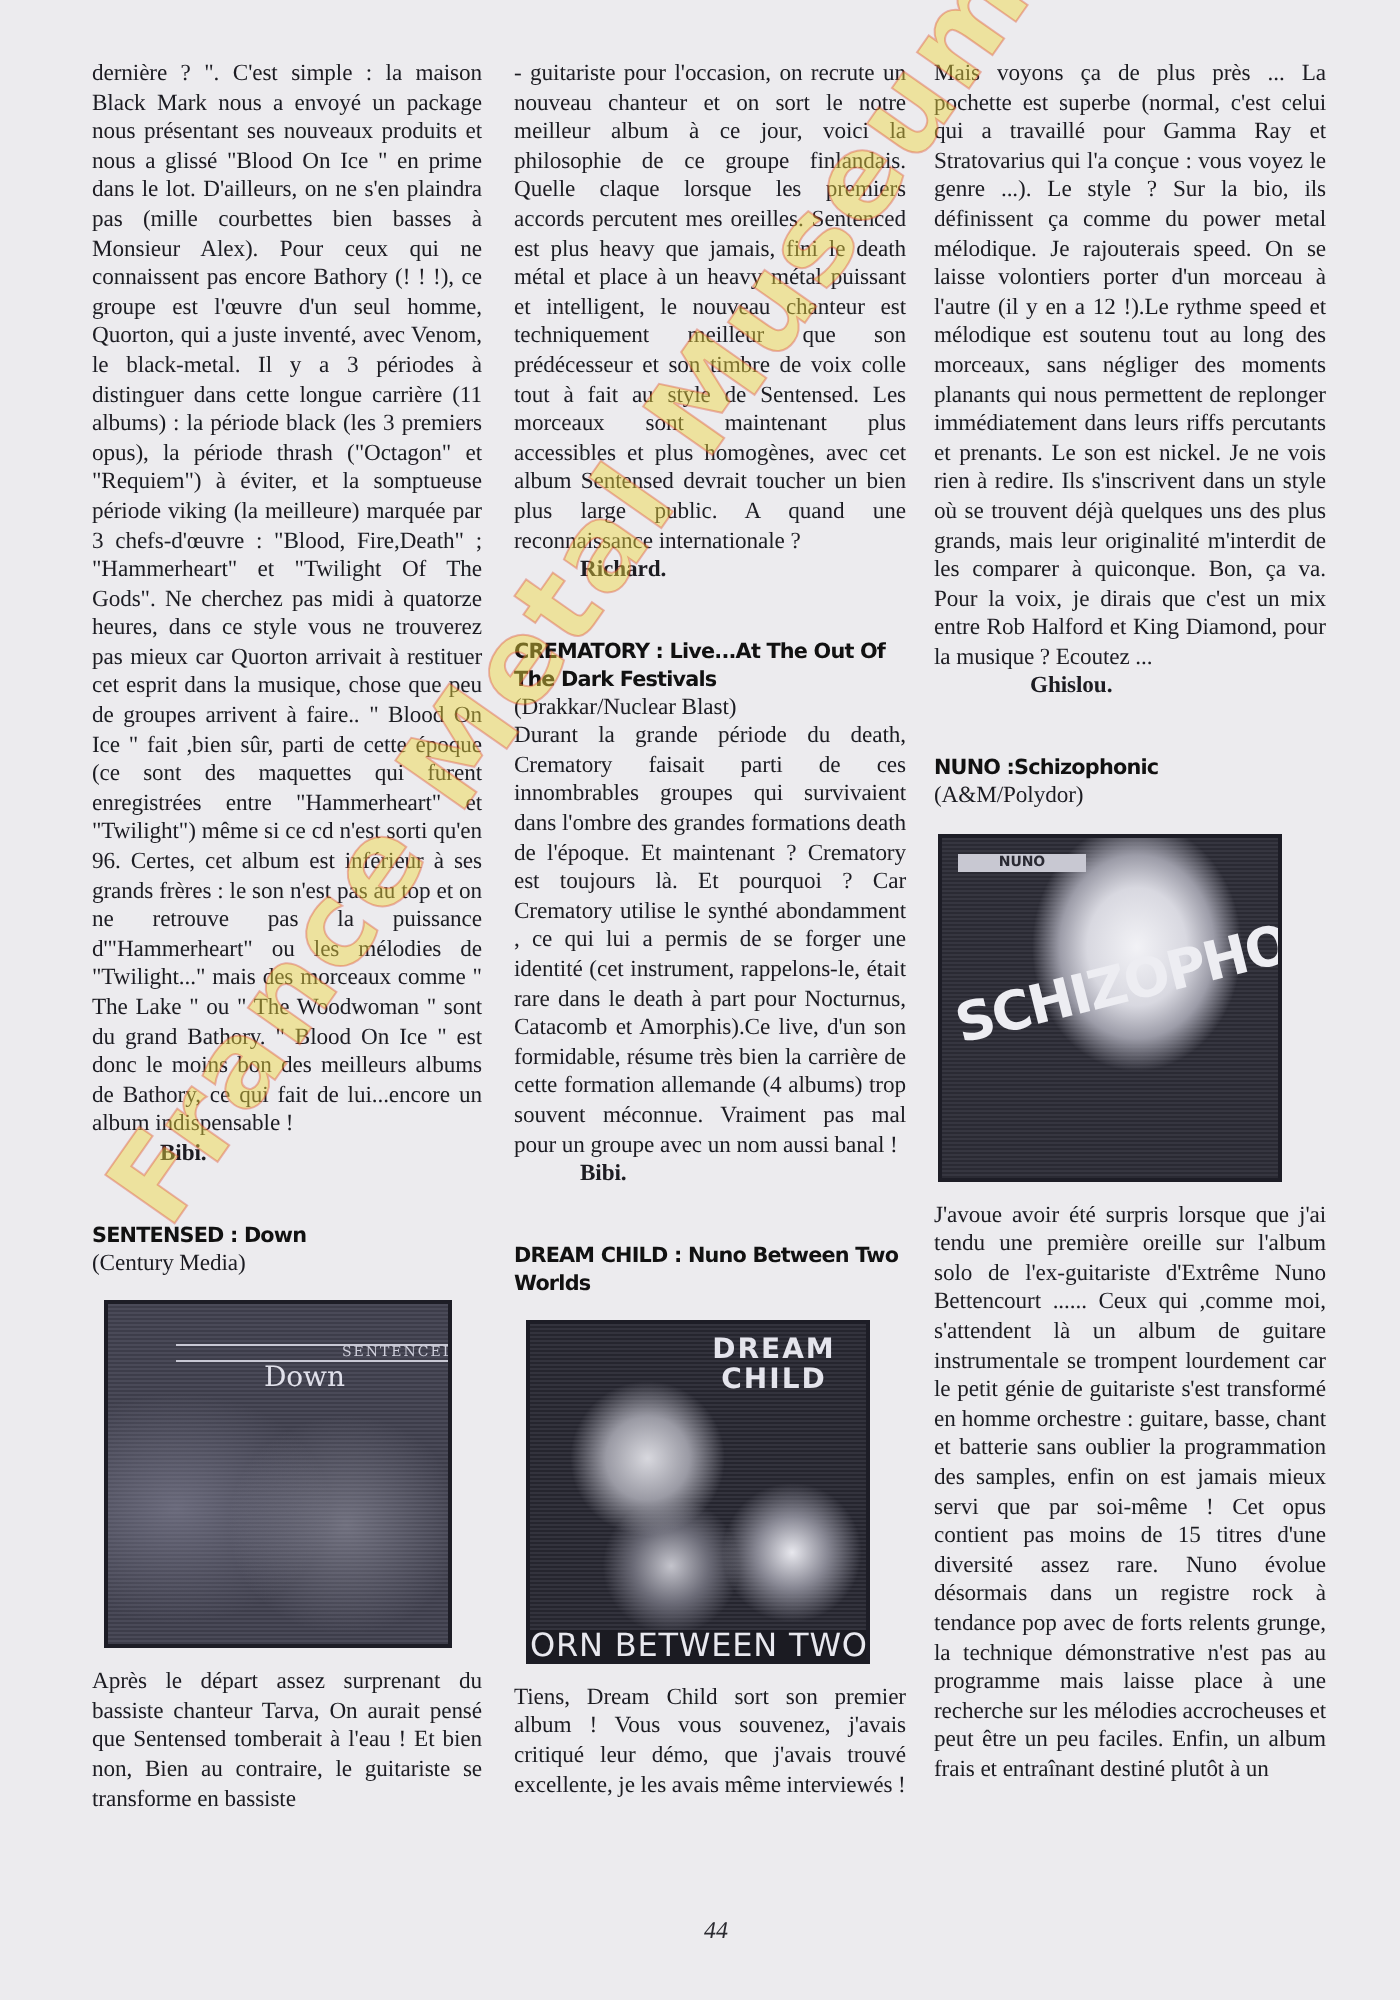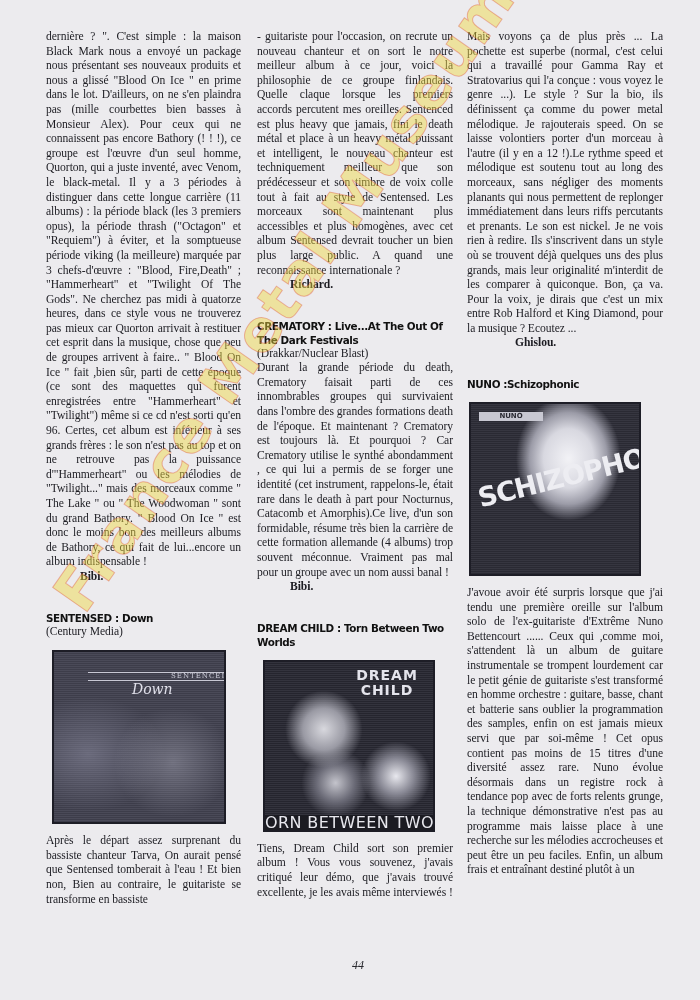--- a/index.html
+++ b/index.html
@@ -40,21 +40,21 @@
       repeating-linear-gradient(0deg, #3d3d4a 0px, #3d3d4a 1px, #4a4a58 1px, #4a4a58 2px);
   }
   .cover-sentensed .band {
     position: absolute; left: 34px; top: 20px; width: 140px; height: 7px;
     border-top: 1px solid #c8c8d4; border-bottom: 1px solid #c8c8d4;
     font-family: "DejaVu Serif", serif; font-size: 7px; line-height: 7px;
     color: #d0d0dc; letter-spacing: 1px; text-align: right; overflow: hidden;
   }
   .cover-sentensed .script {
     position: absolute; left: 78px; top: 30px;
-    font-family: "DejaVu Serif", serif; font-style: italic;
+    font-family: "DejaVu Serif", serif; 
     font-size: 14px; color: #e0e0ea;
   }
   .cover-dream {
     width: 168px; height: 168px; margin-left: 6px;
     background:
       radial-gradient(circle at 35% 40%, #d8d8de 0%, #9a9aa4 14%, rgba(0,0,0,0) 26%),
       radial-gradient(circle at 78% 68%, #e8e8ee 0%, #8a8a96 10%, rgba(0,0,0,0) 20%),
       radial-gradient(circle at 42% 72%, #c4c4cc 0%, #6c6c78 12%, rgba(0,0,0,0) 22%),
       repeating-linear-gradient(0deg, #25252e 0px, #25252e 1px, #33333d 1px, #33333d 2px);
   }
@@ -124,33 +124,34 @@
 
   <div class="col col-mid">
     <p>- guitariste pour l'occasion, on recrute un nouveau chanteur et on sort le notre meilleur album à ce jour, voici la philosophie de ce groupe finlandais. Quelle claque lorsque les premiers accords percutent mes oreilles. Sentenced est plus heavy que jamais, fini le death métal et place à un heavy métal puissant et intelligent, le nouveau chanteur est techniquement meilleur que son prédécesseur et son timbre de voix colle tout à fait au style de Sentensed. Les morceaux sont maintenant plus accessibles et plus homogènes, avec cet album Sentensed devrait toucher un bien plus large public. A quand une reconnaissance internationale ?</p>
     <p class="sig mid">Richard.</p>
 
     <div class="review-title">CREMATORY : Live...At The Out Of The Dark Festivals</div>
     <p class="label">(Drakkar/Nuclear Blast)</p>
     <p>Durant la grande période du death, Crematory faisait parti de ces innombrables groupes qui survivaient dans l'ombre des grandes formations death de l'époque. Et maintenant ? Crematory est toujours là. Et pourquoi ? Car Crematory utilise le synthé abondamment , ce qui lui a permis de se forger une identité (cet instrument, rappelons-le, était rare dans le death à part pour Nocturnus, Catacomb et Amorphis).Ce live, d'un son formidable, résume très bien la carrière de cette formation allemande (4 albums) trop souvent méconnue. Vraiment pas mal pour un groupe avec un nom aussi banal !</p>
     <p class="sig mid">Bibi.</p>
 
-    <div class="review-title">DREAM CHILD : Torn Between Two Worlds</div>
+    <div class="review-title">DREAM CHILD : Nuno Between Two Worlds</div>
     <div class="cover cover-dream">
       <div class="logo">DREAM CHILD</div>
       <div class="strip">ORN BETWEEN TWO WORLI</div>
     </div>
     <p>Tiens, Dream Child sort son premier album ! Vous vous souvenez, j'avais critiqué leur démo, que j'avais trouvé excellente, je les avais même interviewés !</p>
   </div>
 
   <div class="col col-right">
     <p>Mais voyons ça de plus près ... La pochette est superbe (normal, c'est celui qui a travaillé pour Gamma Ray et Stratovarius qui l'a conçue : vous voyez le genre ...). Le style ? Sur la bio, ils définissent ça comme du power metal mélodique. Je rajouterais speed. On se laisse volontiers porter d'un morceau à l'autre (il y en a 12 !).Le rythme speed et mélodique est soutenu tout au long des morceaux, sans négliger des moments planants qui nous permettent de replonger immédiatement dans leurs riffs percutants et prenants. Le son est nickel. Je ne vois rien à redire. Ils s'inscrivent dans un style où se trouvent déjà quelques uns des plus grands, mais leur originalité m'interdit de les comparer à quiconque. Bon, ça va. Pour la voix, je dirais que c'est un mix entre Rob Halford et King Diamond, pour la musique ? Ecoutez ...</p>
     <p class="sig right">Ghislou.</p>
 
     <div class="review-title">NUNO :Schizophonic</div>
+    <p class="label">(A&amp;M/Polydor)</p>
     <div class="cover cover-nuno">
       <div class="tag">NUNO</div>
       <div class="big">SCHIZOPHONIC</div>
     </div>
     <p>J'avoue avoir été surpris lorsque que j'ai tendu une première oreille sur l'album solo de l'ex-guitariste d'Extrême Nuno Bettencourt ...... Ceux qui ,comme moi, s'attendent là un album de guitare instrumentale se trompent lourdement car le petit génie de guitariste s'est transformé en homme orchestre : guitare, basse, chant et batterie sans oublier la programmation des samples, enfin on est jamais mieux servi que par soi-même ! Cet opus contient pas moins de 15 titres d'une diversité assez rare. Nuno évolue désormais dans un registre rock à tendance pop avec de forts relents grunge, la technique démonstrative n'est pas au programme mais laisse place à une recherche sur les mélodies accrocheuses et peut être un peu faciles. Enfin, un album frais et entraînant destiné plutôt à un</p>
   </div>
 
   <div class="page-number">44</div>
 
   <div class="watermark">France Metal Museum</div>

